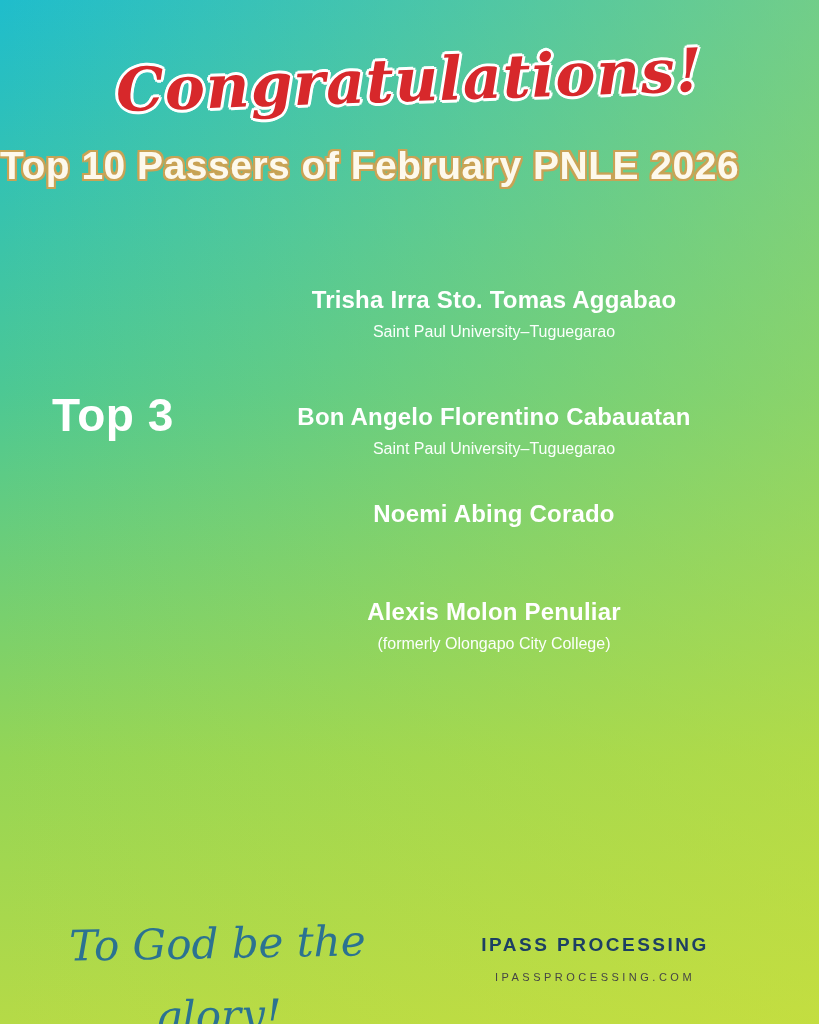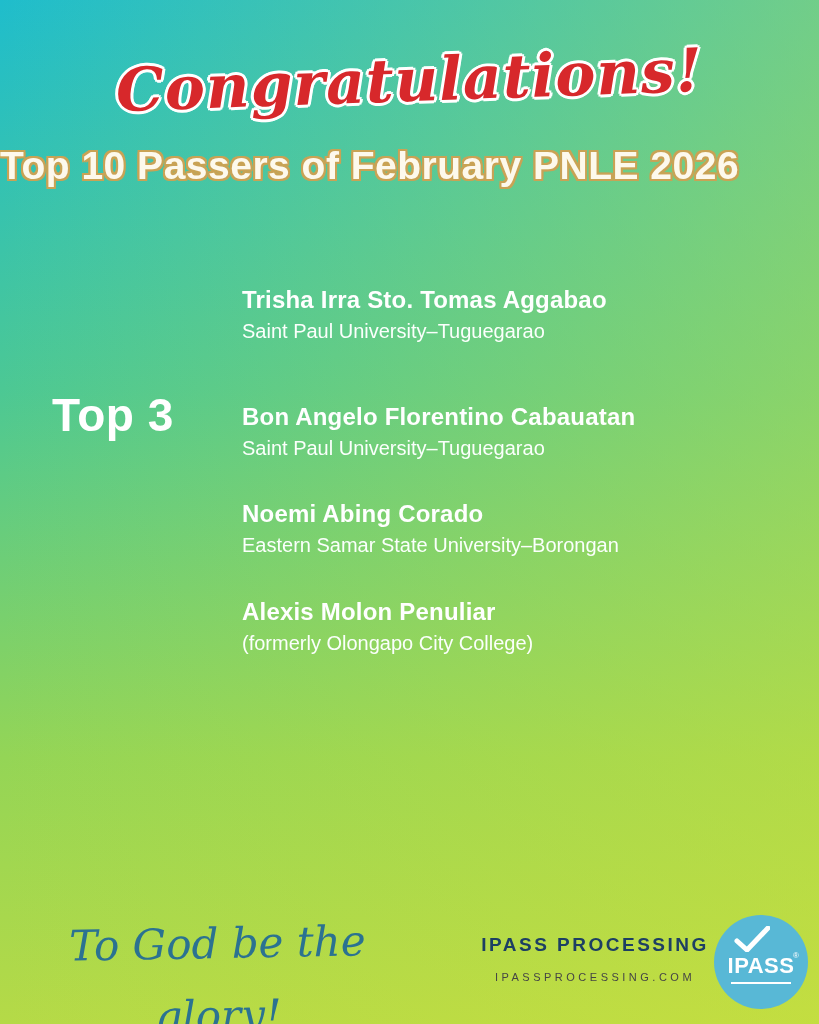--- a/index.html
+++ b/index.html
@@ -82,36 +82,37 @@
 
   .passer-list {
     position: absolute;
     left: 230px;
     top: 0;
     width: 520px;
     height: 100%;
   }
   .passer-entry {
     position: absolute;
-    left: 12px;
-    width: 100%;
+    left: 4px;
+    width: 100%;
+    text-align: center;
     color: var(--text-white, #fff);
   }
   .passer-entry.e0 { top: 284px; }
   .passer-entry.e1 { top: 401px; }
   .passer-entry.e2 { top: 498px; }
   .passer-entry.e3 { top: 596px; }
   .passer-name {
     font-size: 24px;
     font-weight: 700;
     line-height: 32px;
     letter-spacing: 0.2px;
   }
   .passer-school, .passer-school-note {
-    font-size: 20px;
+    font-size: 16px;
     font-weight: 400;
     line-height: 31px;
     color: #fbfffc;
   }
 
   .glory-tagline {
     position: absolute;
     left: 28px;
     top: 908px;
     width: 380px;
@@ -208,39 +209,30 @@
       <div class="passer-school">Saint Paul University–Tuguegarao</div>
     </div>
 
     <div class="passer-entry e1">
       <div class="passer-name">Bon Angelo Florentino Cabauatan</div>
       <div class="passer-school">Saint Paul University–Tuguegarao</div>
     </div>
 
     <div class="passer-entry e2">
       <div class="passer-name">Noemi Abing Corado</div>
-      <div class="passer-school">Eastern Samar State University–Borongan</div>
     </div>
 
     <div class="passer-entry e3">
       <div class="passer-name">Alexis Molon Penuliar</div>
       <div class="passer-school-note">(formerly Olongapo City College)</div>
     </div>
 
   </div>
 
   <div class="glory-tagline">To God be the glory!</div>
 
   <div class="brand-block">
     <div class="brand-name">IPASS PROCESSING</div>
     <div class="brand-website">IPASSPROCESSING.COM</div>
   </div>
 
-  <div class="ipass-logo">
-    <svg class="logo-check" viewBox="0 0 36 26" xmlns="http://www.w3.org/2000/svg">
-      <path d="M3 15 L13 24 L34 2" fill="none" stroke="#ffffff" stroke-width="5" stroke-linecap="round" stroke-linejoin="round"></path>
-    </svg>
-    <div class="logo-text">IPASS</div>
-    <div class="logo-reg">®</div>
-    <div class="logo-underline"></div>
-  </div>
 
 </div>
 
 </body></html>

